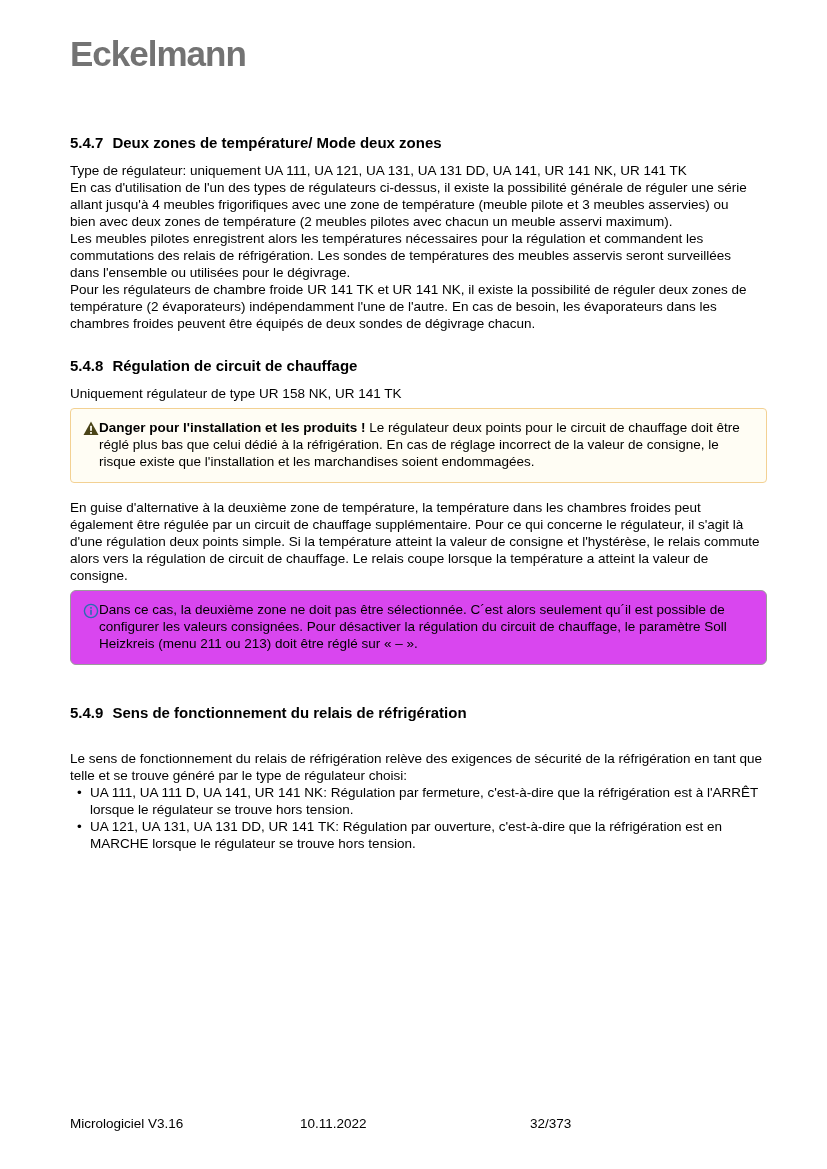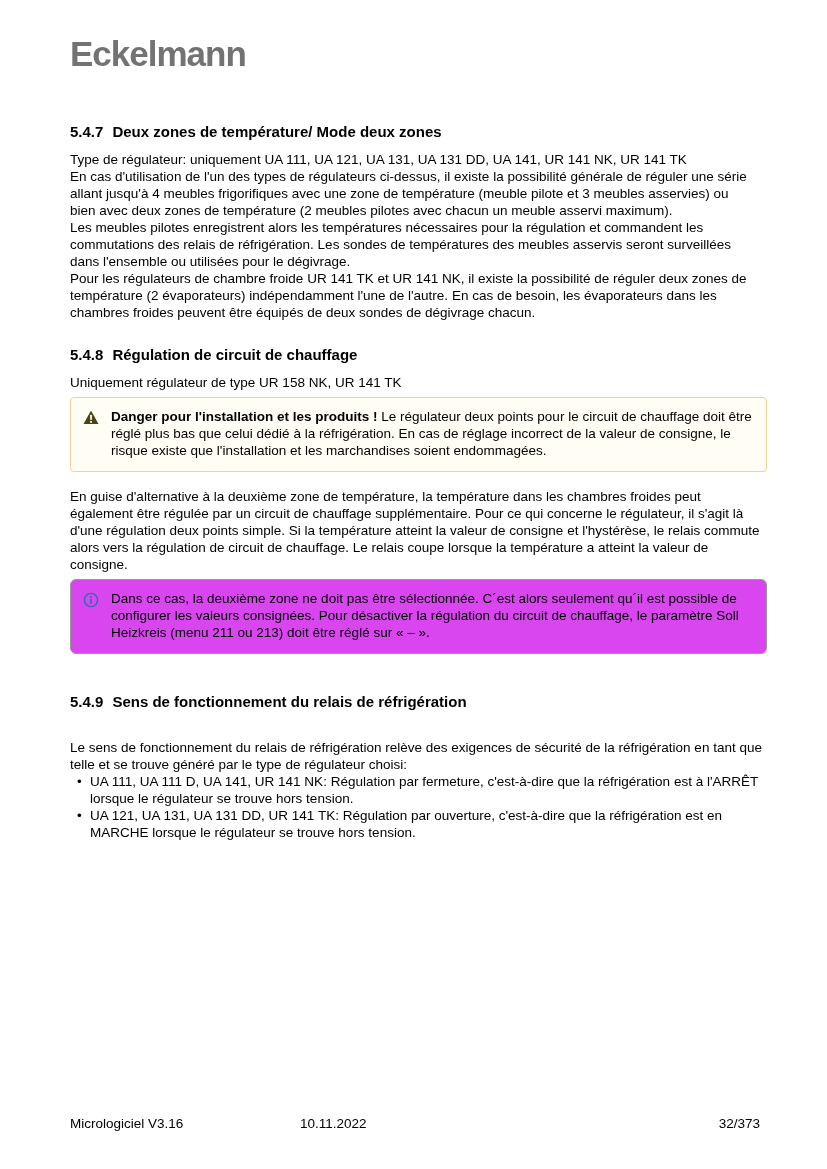--- a/index.html
+++ b/index.html
@@ -18,41 +18,40 @@
     top: 36px;
     font-size: 35px;
     font-weight: bold;
     color: #737373;
     letter-spacing: -1px;
     line-height: 1;
   }
   .content {
     position: absolute;
     left: 70px;
-    top: 122px;
+    top: 133px;
     width: 697px;
     font-size: 13.5px;
     line-height: 17px;
   }
   .section-heading {
     font-size: 15px;
     font-weight: bold;
     line-height: 19px;
     margin: 0 0 10px 0;
   }
   .section-heading .sec-num { margin-right: 9px; }
   p.body-text { margin: 0; }
   .intro { margin: 0 0 8px 0; }
   .block { margin: 0 10px 24px 0; }
   .notice-box {
     box-sizing: border-box;
     width: 697px;
     display: flex;
     align-items: flex-start;
-    gap: 12px;
     padding: 10px 14px 12px 12px;
     margin: 6px 0 16px 0;
   }
   .warning-box {
     border: 1px solid #f3d193;
     background: #fffdf4;
     border-radius: 4px;
   }
   .info-box {
     border: 1px solid #9b9b9b;
@@ -77,21 +76,21 @@
     position: absolute;
     left: 70px;
     right: 67px;
     top: 1115px;
     display: flex;
     font-size: 13.5px;
     line-height: 17px;
   }
   .footer .f-left  { flex: 1; text-align: left; }
   .footer .f-center{ flex: 1; text-align: left; }
-  .footer .f-right { flex: 1; text-align: right; }
+  .footer .f-right { flex: 1; }
 </style>
 </head>
 <body>
 
 <div class="page">
 
   <div class="logo">Eckelmann</div>
 
   <div class="content">
 

